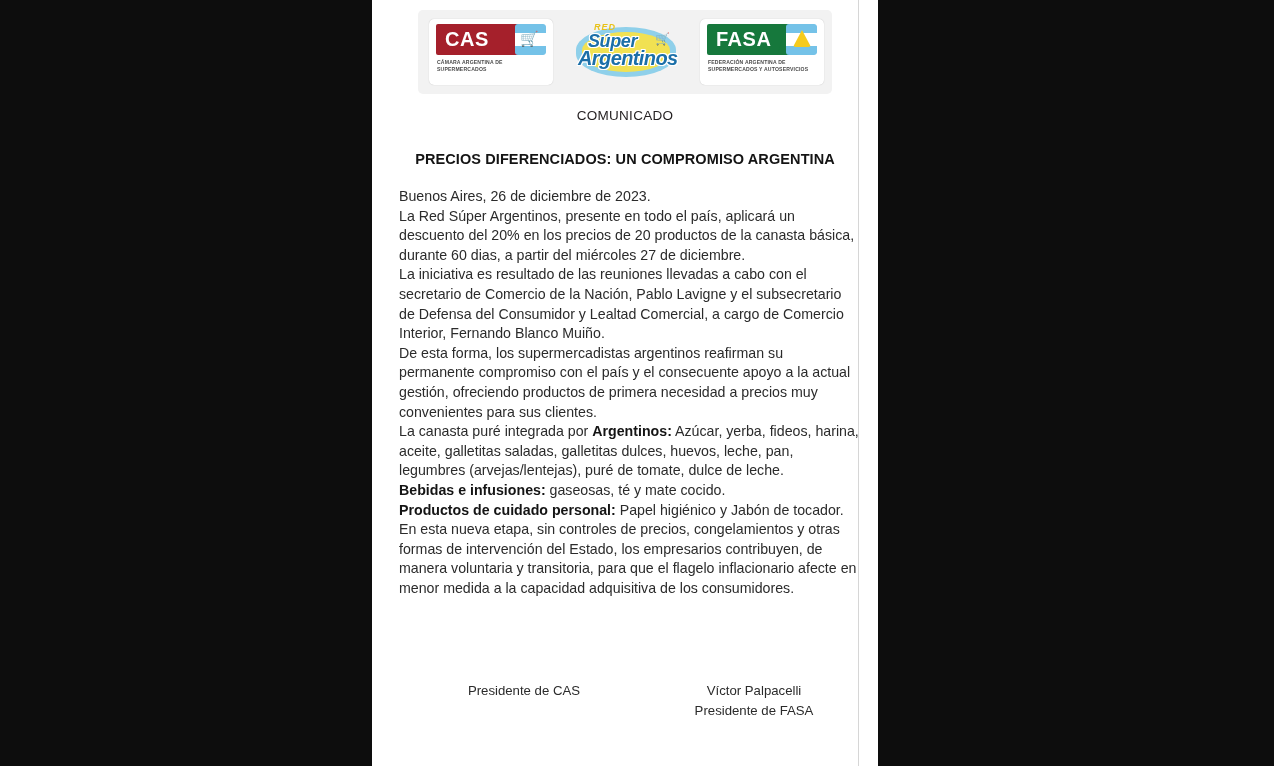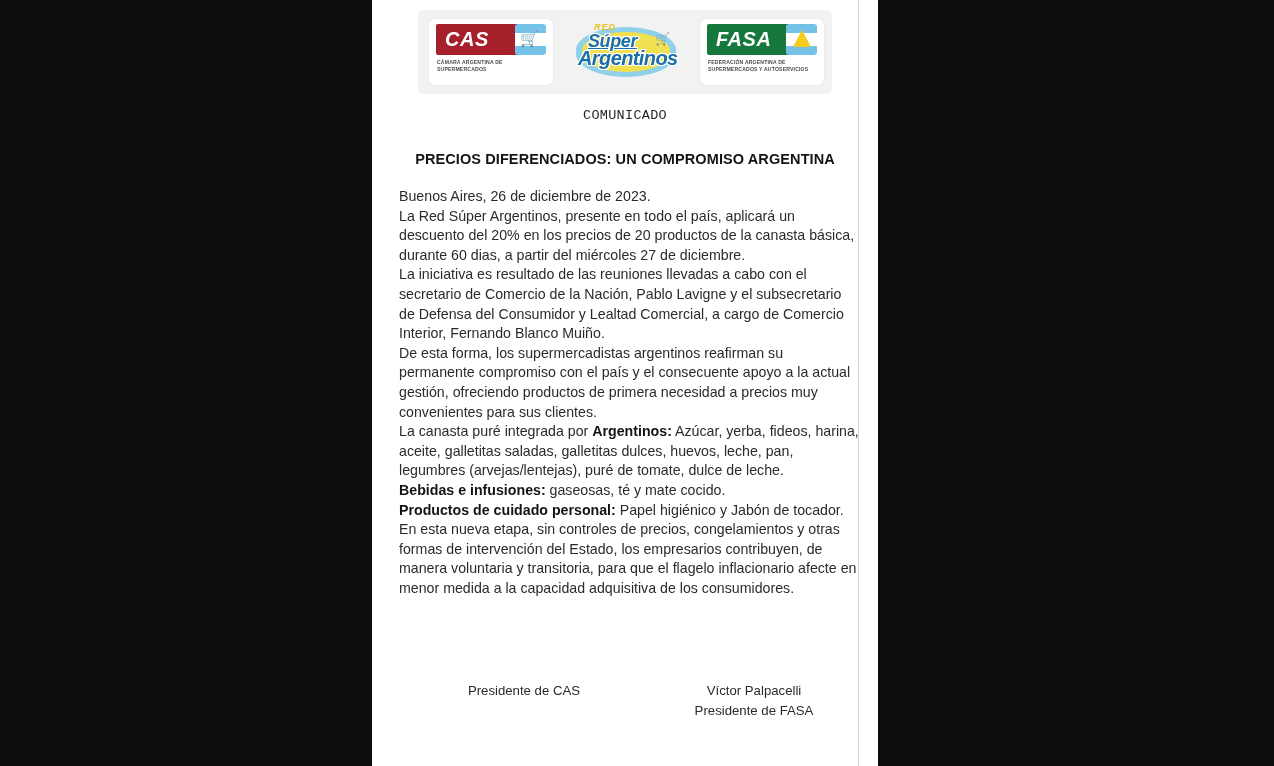--- a/index.html
+++ b/index.html
@@ -69,21 +69,21 @@
     left: 7px;
     top: 5px;
     width: 110px;
     height: 31px;
     overflow: hidden;
     border-radius: 2px;
   }
   .mark-body {
     position: absolute;
     left: 0; top: 0;
-    width: 84px; height: 31px; font-style: italic;
+    width: 84px; height: 31px;
   }
   .mark-body.cas  { background: #a5202b; }
   .mark-body.fasa { background: #16783c; }
   .mark-body::after {
     content: "";
     position: absolute;
     right: -9px; top: 0;
     width: 18px; height: 31px;
     background: inherit;
     transform: skewX(-17deg);
@@ -175,39 +175,38 @@
   .sa-l1, .sa-l2 {
     position: absolute;
     font-weight: bold;
     font-style: italic;
     color: #1b6fa8;
     text-shadow:
        1px 0 0 #fff, -1px 0 0 #fff, 0 1px 0 #fff, 0 -1px 0 #fff,
        1px 1px 0 #fff, -1px -1px 0 #fff, 1px -1px 0 #fff, -1px 1px 0 #fff;
     white-space: nowrap;
   }
-  .sa-l1 { left: 18px; top: 10px; font-size: 18px; letter-spacing: -0.4px; text-decoration: underline; }
+  .sa-l1 { left: 18px; top: 10px; font-size: 18px; letter-spacing: -0.4px; }
   .sa-l2 { left: 8px;  top: 26px; font-size: 20px; letter-spacing: -0.6px; }
   .sa-cart {
     position: absolute;
     right: 12px; top: 11px;
     font-size: 12px;
     color: #2a8dc4;
   }
 
   
   .doc-title {
     position: absolute;
     left: 0; top: 108px;
     width: 506px;
     text-align: center;
     font-size: 13.5px;
     color: #231f20;
     letter-spacing: 0.3px;
-    font-family: Liberation Mono, monospace;
   }
   .doc-heading {
     position: absolute;
     left: 0; top: 151px;
     width: 506px;
     text-align: center;
     font-size: 14.5px;
     font-weight: bold;
     color: #141414;
     letter-spacing: 0.1px;

